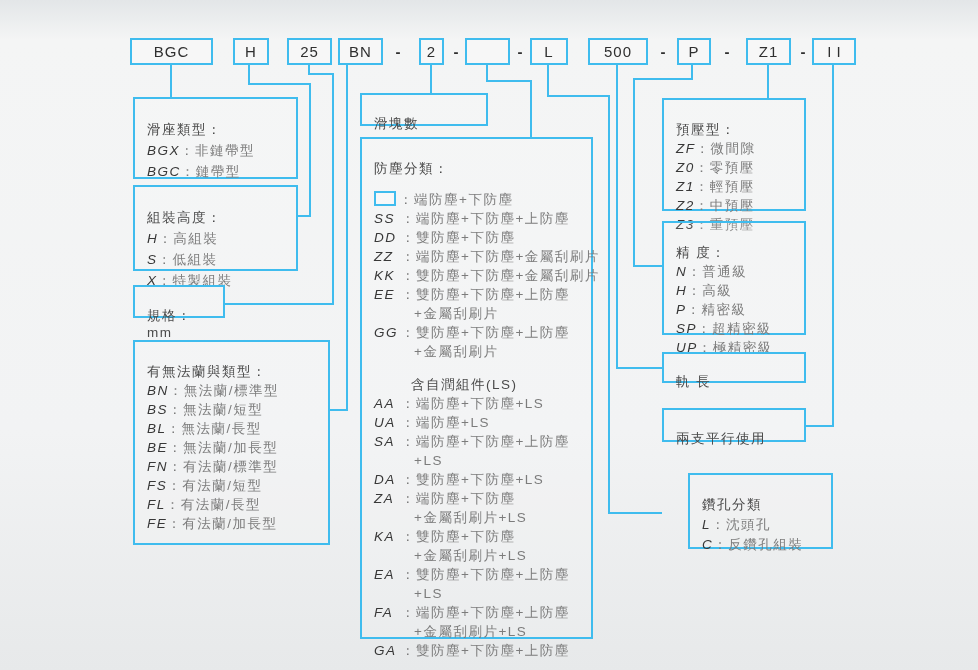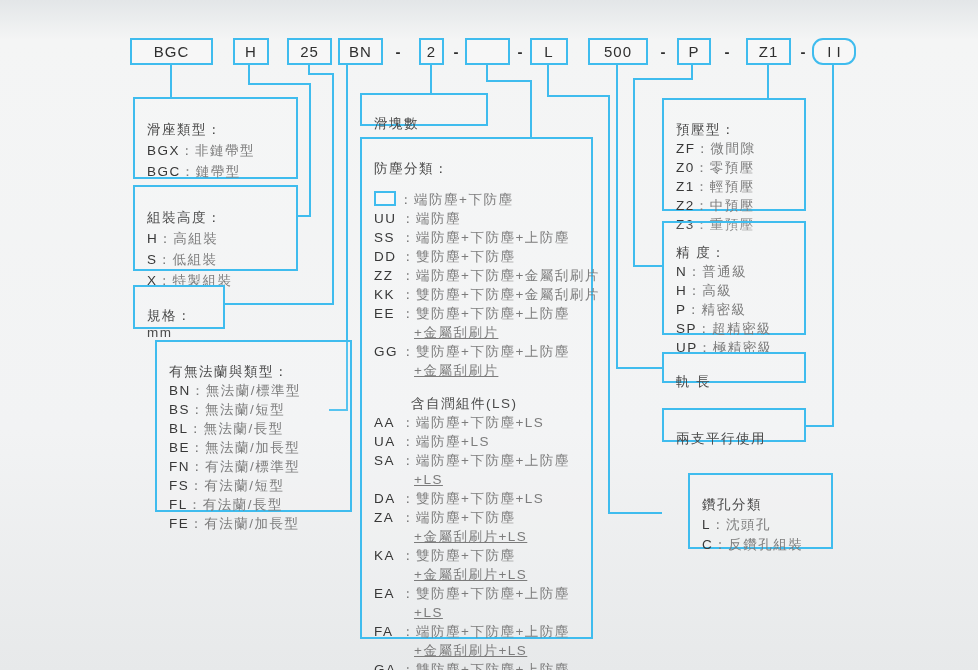--- a/index.html
+++ b/index.html
@@ -34,24 +34,24 @@
   .callout{
     position:absolute;
     border:2px solid #3fbcee;
     box-sizing:border-box;
     padding:20px 10px 6px 12px;
     font-size:13.5px;color:#4a4a4a;letter-spacing:1.5px;
     background:rgba(255,255,255,0.12);
   }
   .callout .title{color:#4a4a4a;}
   .callout .row{white-space:nowrap;}
-  .callout .code{color:#383838;}
+  .callout .code{color:#383838;font-style:italic;}
   .callout .desc{color:#7c7c7c;}
   .callout .subheader{color:#4a4a4a;margin-left:37px;}
-  .callout .cont{color:#7c7c7c;text-decoration:underline;}
+  .callout .cont{color:#7c7c7c;}
   .lh21{line-height:21px;}
   .lh19{line-height:19px;}
   .lh20{line-height:20px;}
   .dust .code{display:inline-block;min-width:27px;}
   .dust .cont{margin-left:40px;}
   .dust .spacer{height:14px;}
   .minibox{
     display:inline-block;width:22px;height:15px;
     border:2px solid #3fbcee;box-sizing:border-box;
     vertical-align:-2px;margin-right:3px;background:rgba(255,255,255,0.3);
@@ -71,21 +71,21 @@
   <div class="dash" style="left:448px;">-</div>
   <div class="code-box" style="left:465px;width:45px;"></div>
   <div class="dash" style="left:512px;">-</div>
   <div class="code-box" style="left:530px;width:38px;">L</div>
   <div class="code-box" style="left:588px;width:60px;">500</div>
   <div class="dash" style="left:655px;">-</div>
   <div class="code-box" style="left:677px;width:34px;">P</div>
   <div class="dash" style="left:719px;">-</div>
   <div class="code-box" style="left:746px;width:45px;">Z1</div>
   <div class="dash" style="left:795px;">-</div>
-  <div class="code-box wide-ls" style="left:812px;width:44px;border-radius:11px;">II</div>
+  <div class="code-box wide-ls" style="left:812px;width:44px;">II</div>
 
   <div class="ln" style="left:170px;top:65px;width:2px;height:32px;"></div>
 
   <div class="ln" style="left:248px;top:65px;width:2px;height:20px;"></div>
   <div class="ln" style="left:248px;top:83px;width:63px;height:2px;"></div>
   <div class="ln" style="left:309px;top:83px;width:2px;height:134px;"></div>
   <div class="ln" style="left:297px;top:215px;width:14px;height:2px;"></div>
 
   <div class="ln" style="left:308px;top:65px;width:2px;height:10px;"></div>
   <div class="ln" style="left:308px;top:73px;width:26px;height:2px;"></div>
@@ -129,25 +129,25 @@
 
   <div class="callout lh21" style="left:133px;top:185px;width:165px;height:86px;">
     <div class="title">組裝高度：</div>
     <div>
         <div class="row"><span class="code">H</span><span class="desc">：高組裝</span></div>
         <div class="row"><span class="code">S</span><span class="desc">：低組裝</span></div>
         <div class="row"><span class="code">X</span><span class="desc">：特製組裝</span></div>
       </div>
   </div>
 
-  <div class="callout" style="left:133px;top:285px;width:92px;height:44px;line-height:17px;">
+  <div class="callout" style="left:133px;top:285px;width:92px;height:33px;line-height:17px;">
     <div class="title">規格：mm</div>
   </div>
 
-  <div class="callout lh19" style="left:133px;top:340px;width:197px;height:172px;margin-left:22px;">
+  <div class="callout lh19" style="left:133px;top:340px;width:197px;height:205px;">
     <div class="title">有無法蘭與類型：</div>
     <div>
         <div class="row"><span class="code">BN</span><span class="desc">：無法蘭/標準型</span></div>
         <div class="row"><span class="code">BS</span><span class="desc">：無法蘭/短型</span></div>
         <div class="row"><span class="code">BL</span><span class="desc">：無法蘭/長型</span></div>
         <div class="row"><span class="code">BE</span><span class="desc">：無法蘭/加長型</span></div>
         <div class="row"><span class="code">FN</span><span class="desc">：有法蘭/標準型</span></div>
         <div class="row"><span class="code">FS</span><span class="desc">：有法蘭/短型</span></div>
         <div class="row"><span class="code">FL</span><span class="desc">：有法蘭/長型</span></div>
         <div class="row"><span class="code">FE</span><span class="desc">：有法蘭/加長型</span></div>
@@ -155,21 +155,20 @@
   </div>
 
   <div class="callout" style="left:360px;top:93px;width:128px;height:33px;line-height:17px;">
     <div class="title">滑塊數</div>
   </div>
 
   <div class="callout dust lh19" style="left:360px;top:137px;width:233px;height:502px;">
     <div class="title" style="margin-bottom:12px;">防塵分類：</div>
     <div>
         <div class="row"><span class="minibox"></span><span class="desc">：端防塵+下防塵</span></div>
-        <div class="row"><span class="code">UU</span><span class="desc">：端防塵</span></div>
         <div class="row"><span class="code">SS</span><span class="desc">：端防塵+下防塵+上防塵</span></div>
         <div class="row"><span class="code">DD</span><span class="desc">：雙防塵+下防塵</span></div>
         <div class="row"><span class="code">ZZ</span><span class="desc">：端防塵+下防塵+金屬刮刷片</span></div>
         <div class="row"><span class="code">KK</span><span class="desc">：雙防塵+下防塵+金屬刮刷片</span></div>
         <div class="row"><span class="code">EE</span><span class="desc">：雙防塵+下防塵+上防塵</span></div>
         <div class="cont">+金屬刮刷片</div>
         <div class="row"><span class="code">GG</span><span class="desc">：雙防塵+下防塵+上防塵</span></div>
         <div class="cont">+金屬刮刷片</div>
         <div class="spacer"></div>
         <div class="subheader">含自潤組件(LS)</div>

